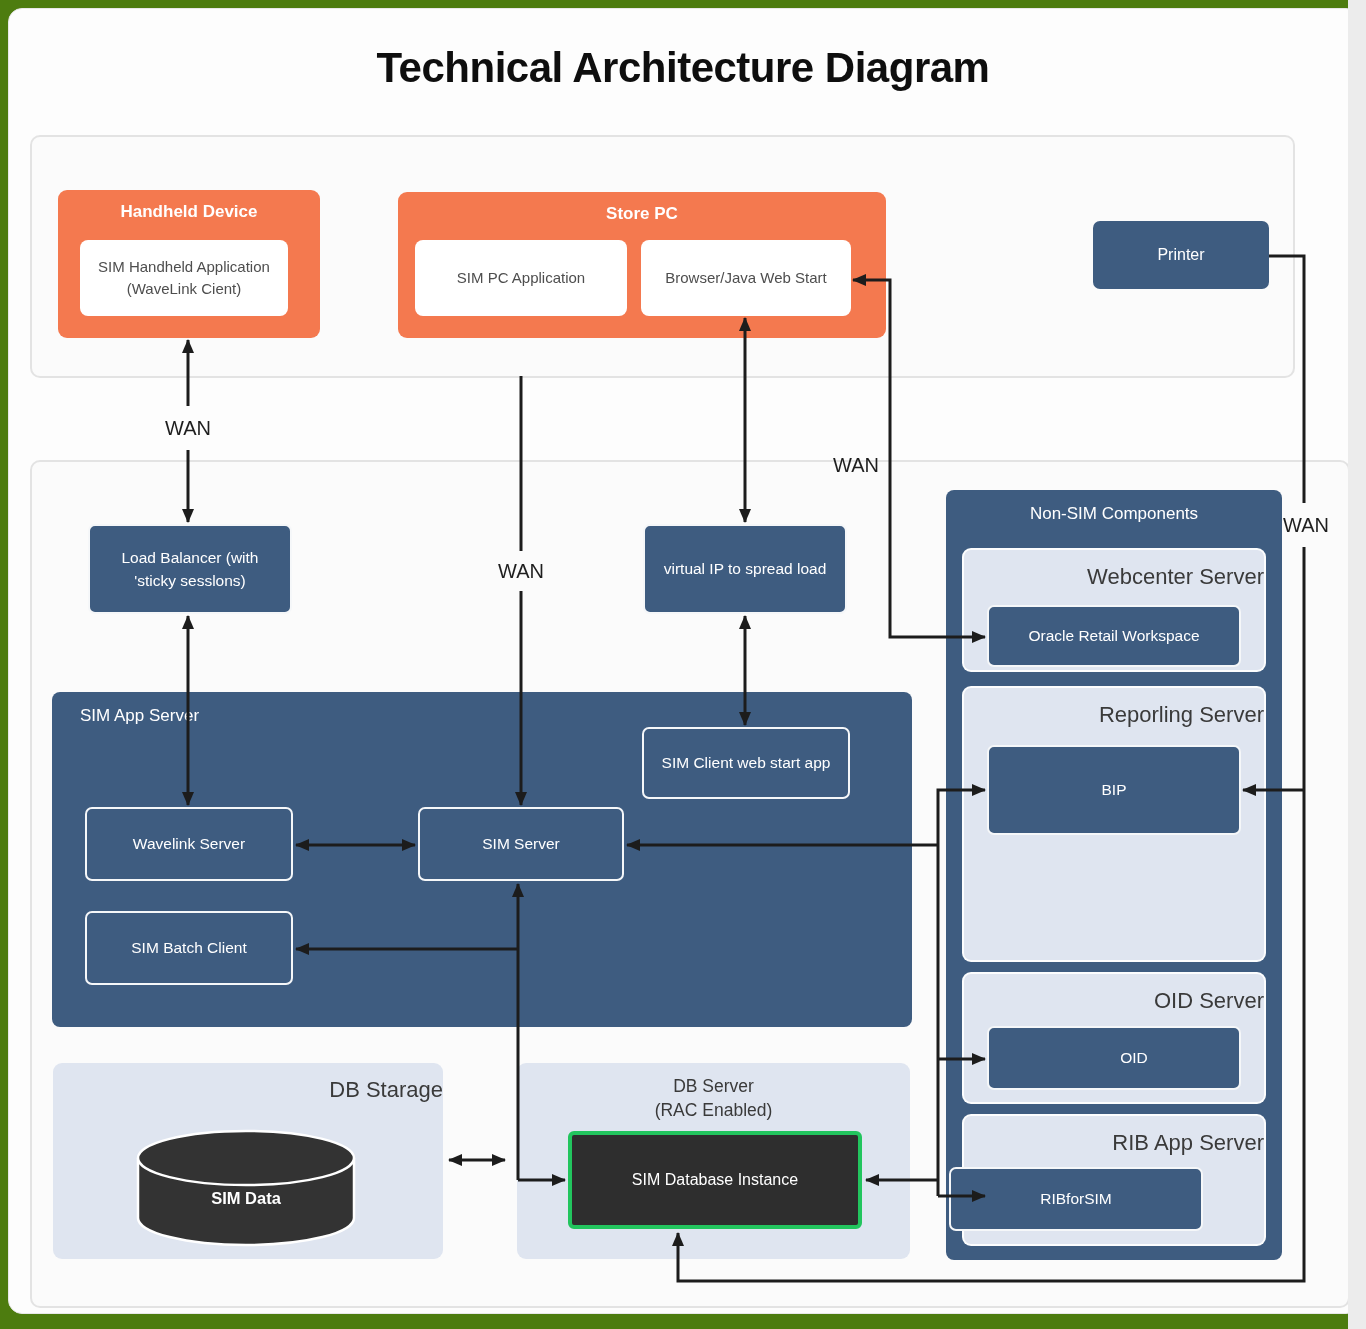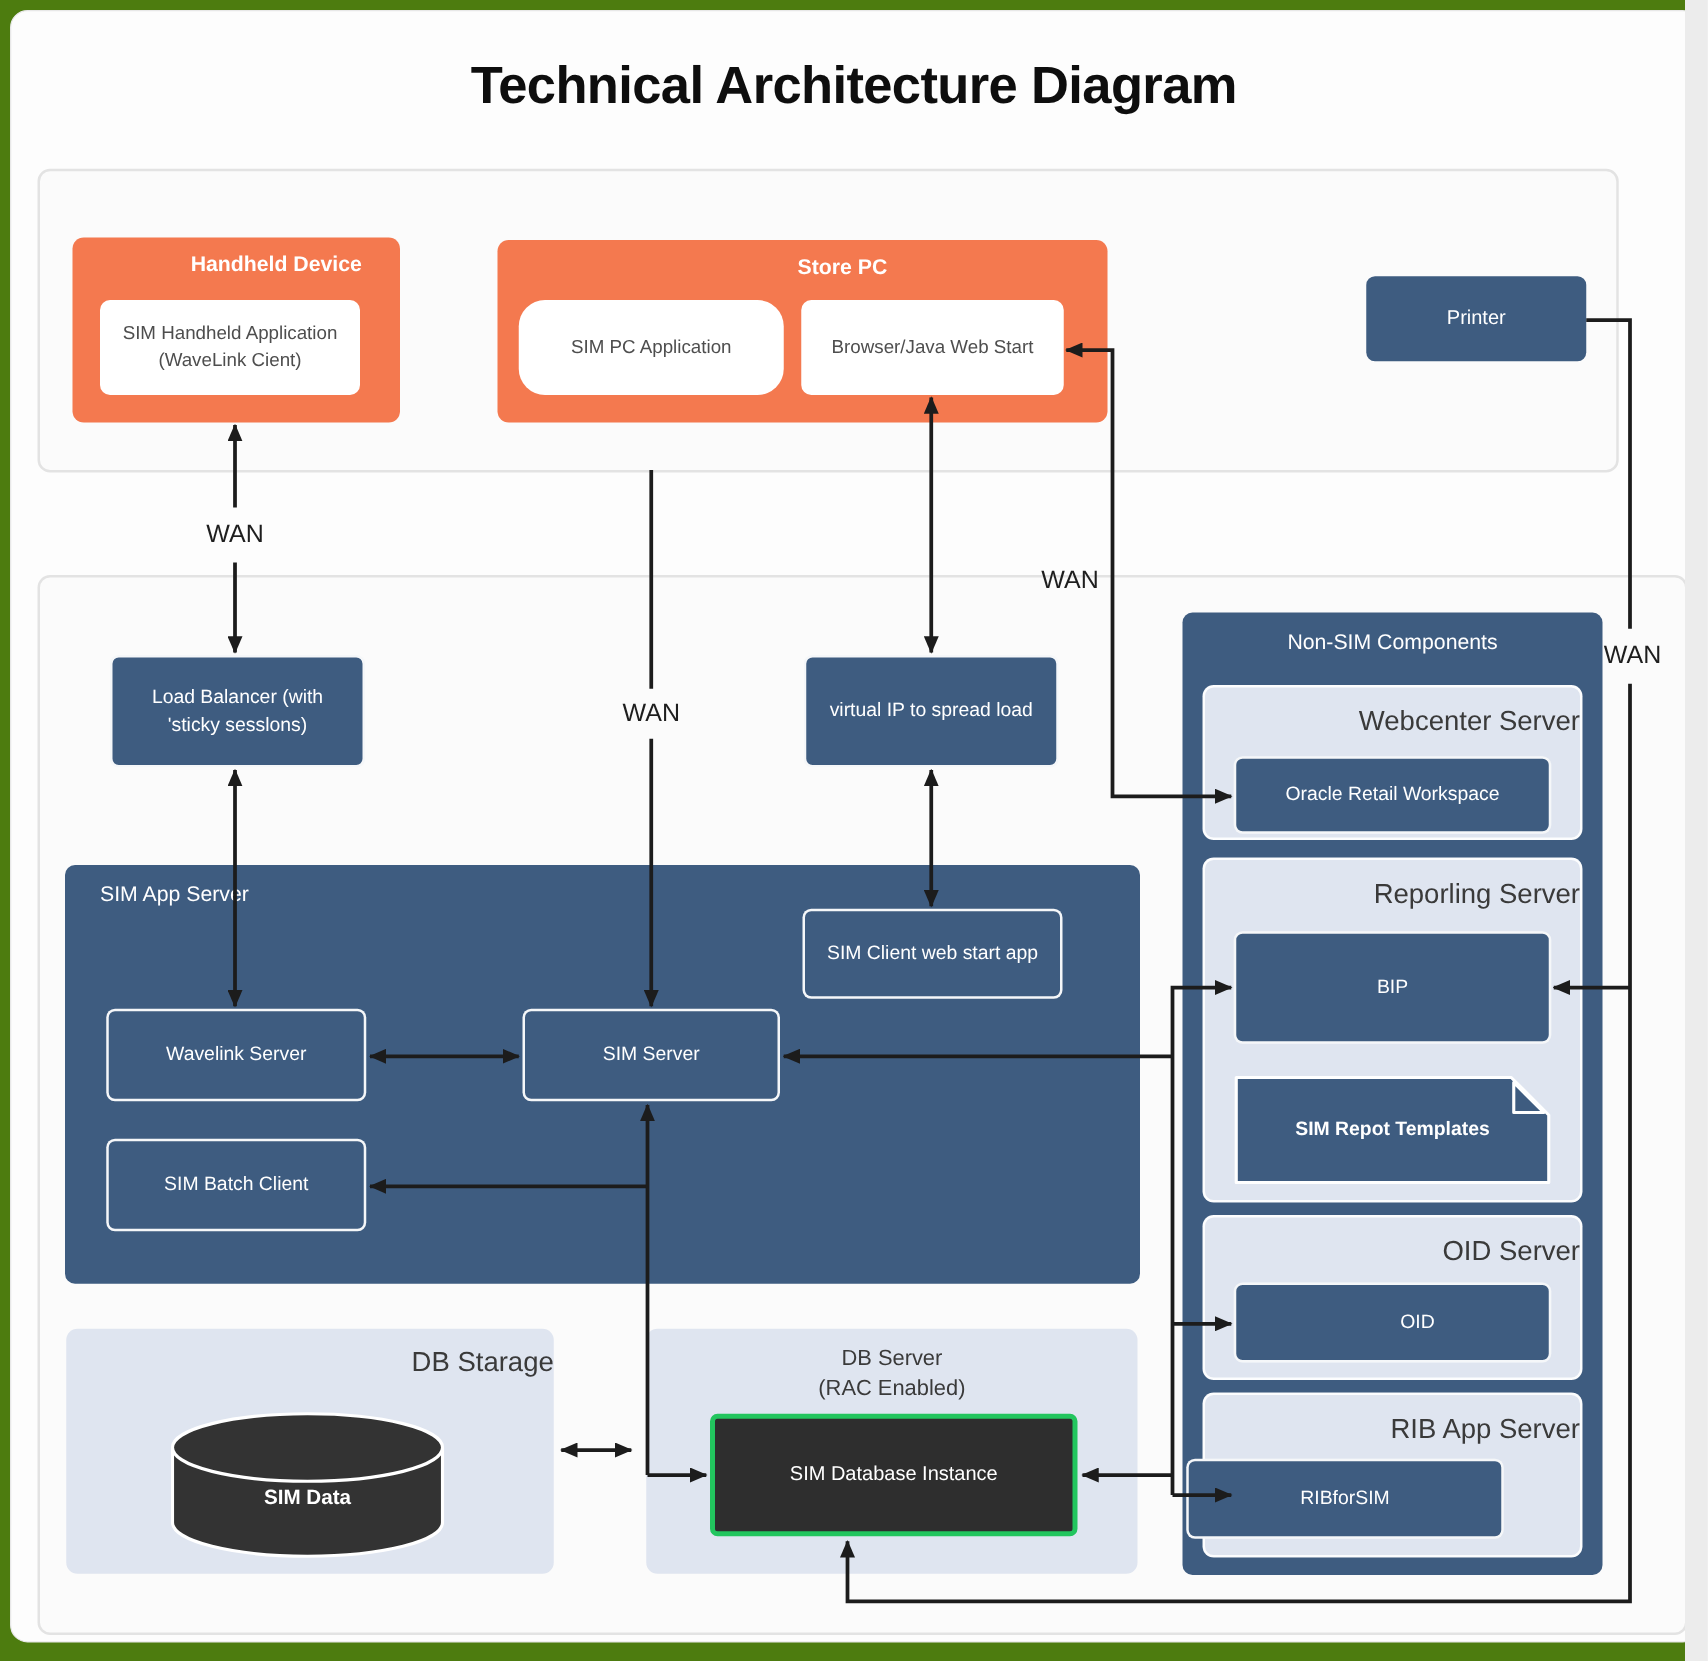--- a/index.html
+++ b/index.html
@@ -2,21 +2,21 @@
 <html><head>
 <meta charset="utf-8">
 <style>
   html,body{margin:0;padding:0;background:#ECECEC;font-family:"Liberation Sans",sans-serif;}
   #canvas{position:relative;width:1348px;height:1329px;background:#4d7c0f;overflow:hidden;}
   .card{position:absolute;left:8px;top:8px;width:1350px;height:1304px;background:#FDFDFD;border:1px solid #E8E8E8;border-radius:14px;}
   .section{position:absolute;background:#FBFBFB;border:2px solid #E3E3E3;border-radius:10px;box-sizing:border-box;}
   .abs{position:absolute;box-sizing:border-box;}
   .title{position:absolute;left:0;top:44px;width:1366px;text-align:center;font-size:42px;font-weight:700;color:#0E0E0E;letter-spacing:-0.5px;}
   .orangebox{background:#F4794F;border-radius:9px;}
-  .orangebox .grouplabel{position:absolute;top:12px;left:0;width:100%;text-align:center;color:#FFFFFF;font-size:17px;font-weight:600;padding-left:32px;}
+  .orangebox .grouplabel{position:absolute;top:12px;left:0;width:100%;text-align:center;color:#FFFFFF;font-size:17px;font-weight:600;}
   .whitebox{background:#FFFFFF;border-radius:8px;display:flex;align-items:center;justify-content:center;text-align:center;color:#4E4E4E;font-size:15px;line-height:1.45;}
   .bluebox{background:#3E5C80;border:2px solid rgba(255,255,255,0.95);border-radius:7px;display:flex;flex-direction:column;align-items:center;justify-content:center;text-align:center;color:#FFFFFF;font-size:15.5px;line-height:1.5;}
   .bluebox.noborder{border:none;}
   .bluecontainer{background:#3E5C80;border-radius:8px;}
   .bluecontainer .grouplabel-left{position:absolute;top:14px;left:28px;color:#FFFFFF;font-size:17px;font-weight:400;}
   .bluecontainer .grouplabel-center{position:absolute;top:14px;left:0;width:100%;text-align:center;color:#FFFFFF;font-size:17px;font-weight:400;}
   .lightcontainer{background:#DFE5F0;border:2px solid rgba(255,255,255,0.9);border-radius:9px;}
   .lightcontainer .grouplabel{position:absolute;top:14px;left:0;width:100%;text-align:right;color:#3A3A3A;font-size:22px;}
   .wan{position:absolute;color:#1E1E1E;font-size:20px;transform:translate(-50%,-50%);background:transparent;}
   .darkbox{background:#2E2E2E;border:4px solid #22c55e;border-radius:6px;display:flex;align-items:center;justify-content:center;color:#FFFFFF;font-size:16px;}
@@ -41,21 +41,21 @@
   <div class="abs whitebox" style="left:80px;top:240px;width:208px;height:76px;">
     <div>
       <div>SIM Handheld Application</div>
       <div>(WaveLink Cient)</div>
     </div>
   </div>
 
   <div class="abs orangebox" style="left:398px;top:192px;width:488px;height:146px;">
     <div class="grouplabel">Store PC</div>
   </div>
-  <div class="abs whitebox" style="left:415px;top:240px;width:212px;height:76px;border-radius:21px;">
+  <div class="abs whitebox" style="left:415px;top:240px;width:212px;height:76px;">
     <span>SIM PC Application</span>
   </div>
   <div class="abs whitebox" style="left:641px;top:240px;width:210px;height:76px;">
     <span>Browser/Java Web Start</span>
   </div>
 
   <div class="abs bluebox noborder" style="left:1093px;top:221px;width:176px;height:68px;font-size:16px;">
     <span>Printer</span>
   </div>
 
@@ -97,27 +97,20 @@
     <span>Oracle Retail Workspace</span>
   </div>
 
   <div class="abs lightcontainer" style="left:962px;top:686px;width:304px;height:276px;">
     <div class="grouplabel">Reporling Server</div>
   </div>
   <div class="abs bluebox" style="left:987px;top:745px;width:254px;height:90px;">
     <span>BIP</span>
   </div>
 
-  <div class="abs" style="left:987px;top:860px;width:254px;height:88px;">
-    <svg width="254" height="88" viewBox="0 0 254 88">
-      <path d="M2,2 L222,2 L252,32 L252,86 L2,86 Z" fill="#3E5C80" stroke="#FFFFFF" stroke-width="2.5" stroke-linejoin="round"></path>
-      <path d="M224,6 L224,30 L248,30 Z" fill="#3E5C80" stroke="#FFFFFF" stroke-width="2.5" stroke-linejoin="round"></path>
-    </svg>
-    <div class="shape-label">SIM Repot Templates</div>
-  </div>
 
   <div class="abs lightcontainer" style="left:962px;top:972px;width:304px;height:132px;">
     <div class="grouplabel">OID Server</div>
   </div>
   <div class="abs bluebox" style="left:987px;top:1026px;width:254px;height:64px;padding-left:40px;">
     <span>OID</span>
   </div>
 
   <div class="abs lightcontainer" style="left:962px;top:1114px;width:304px;height:132px;">
     <div class="grouplabel">RIB App Server</div>

